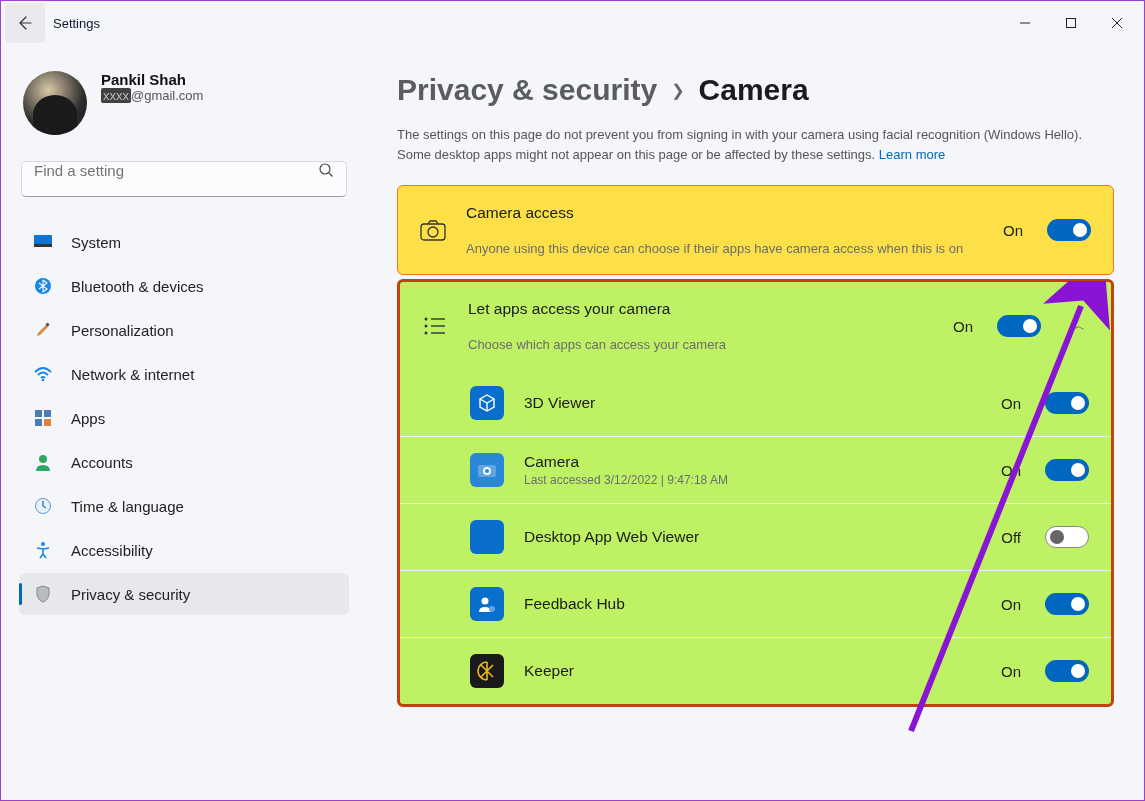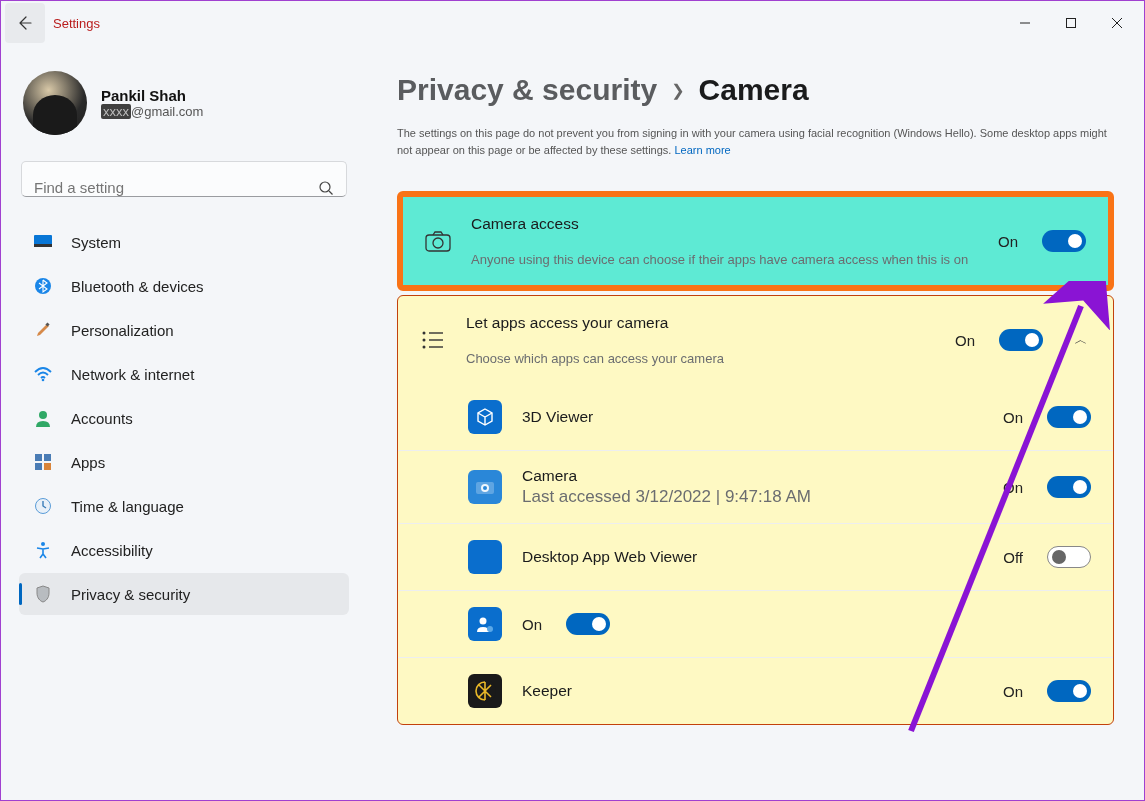--- a/index.html
+++ b/index.html
@@ -1,76 +1,76 @@
 <!DOCTYPE html>
 <html><head>
 <meta charset="utf-8">
 <style>
 * { box-sizing: border-box; margin: 0; padding: 0; font-family: "Segoe UI", "Segoe UI Variable", sans-serif; }
 body { background: #f4f6f9; width: 1145px; height: 801px; overflow: hidden; border: 1px solid #a040d0; position: relative; }
 
 
 .titlebar { display: flex; align-items: center; height: 44px; padding: 0 4px; }
 .back-btn { width: 40px; height: 40px; display:flex; align-items:center; justify-content:center; background:#e8eaed; border-radius:4px; margin-right:8px; }
-.app-title { font-size: 13px; color:#b91c1c; }
+.app-title { font-size: 13px; color:#0f172a; }
 .window-controls { margin-left:auto; display:flex; }
 .window-controls > div { width: 46px; height: 32px; display:flex; align-items:center; justify-content:center; font-size:14px; }
 
 .main-area { display:flex; height: calc(801px - 44px); }
 
 
 .sidebar { width: 360px; padding: 20px 12px 0 18px; }
-.profile { display:flex; align-items:center; gap:14px; padding: 6px 0 22px 4px; }
+.profile { display:flex; align-items:flex-start; gap:14px; padding: 6px 0 22px 4px; }
 .avatar { width: 64px; height: 64px; border-radius:50%; background: radial-gradient(circle at 40% 30%, #d9c9a8, #2b2b2b 60%, #1a1a1a); position:relative; overflow:hidden; }
 .avatar::after { content:""; position:absolute; bottom:0; left:10px; width:44px; height:40px; background:#1a1a1a; border-radius:50% 50% 0 0; }
 .profile-name { font-size: 15px; font-weight:600; color:#111; }
 .profile-email { font-size: 13px; color:#555; }
 .profile-email .blur { background:#404040; color:#bbb; padding:0 2px; border-radius:2px; }
 
-.search-box { display:flex; align-items:flex-end; background:#fbfcfd; border:1px solid #d7d9dc; border-bottom:1.5px solid #9a9ca0; border-radius:5px; height:36px; padding:0 12px; margin: 4px 2px 24px 2px; }
+.search-box { display:flex; align-items:flex-start; background:#fbfcfd; border:1px solid #d7d9dc; border-bottom:1.5px solid #9a9ca0; border-radius:5px; height:36px; padding:0 12px; margin: 4px 2px 24px 2px; }
 .search-box input { flex:1; border:none; background:transparent; outline:none; font-size:15px; color:#555; }
 .search-icn { width:16px; height:16px; }
 
 .nav { display:flex; flex-direction:column; gap: 2px; }
 .nav-item { display:flex; align-items:center; gap:18px; height:42px; padding:0 14px; border-radius:6px; font-size:15px; color:#222; cursor:pointer; position:relative;text-align:center; }
 .nav-item.selected { background:#e6e8eb; }
 .nav-item.selected::before { content:""; position:absolute; left:0; top:10px; bottom:10px; width:3px; background:#0067c0; border-radius:2px; }
 .nav-icn { width:20px; height:20px; display:flex; align-items:center; justify-content:center; font-size:16px; }
 
 
 .content { flex:1; padding: 28px 30px 0 36px; overflow-y:auto; }
 .breadcrumb { display:flex; align-items:center; gap:14px; margin-bottom:18px; }
 .breadcrumb .bc1 { font-size:30px; font-weight:600; color:#5a5c5f; }
 .breadcrumb .chev { font-size:16px; color:#666; }
 .breadcrumb .bc2 { font-size:30px; font-weight:600; color:#1a1b1c; }
-.desc { font-size:11px; color:#555; line-height:1.55; max-width:720px; margin-bottom:32px; }
+.desc { font-size:13px; color:#555; line-height:1.55; max-width:720px; margin-bottom:20px; }
 .desc a { color:#0067c0; text-decoration:none; font-weight:500; }
 
-.card { background:#5eead4; border:6px solid #f97316; border-radius:6px; margin-bottom:4px; }
+.card { background:#fde047; border:1px solid #f97316; border-radius:6px; margin-bottom:4px; }
 .card-row { display:flex; align-items:center; padding:18px 22px; gap:20px; }
 .setting-icn { width:26px; height:26px; color:#333; flex-shrink:0; display:flex; align-items:center; justify-content:center; }
 .setting-txt { flex:1; }
 .setting-title { font-size:15.5px; color:#1a1b1c; font-weight:400; }
 .setting-sub { font-size:13px; color:#6b6d70; margin-top:19px; }
 .toggle-lbl { font-size:15px; color:#222; margin-right:4px; }
 .toggle { width:44px; height:22px; border-radius:11px; position:relative; cursor:pointer; }
 .toggle.on { background:#0067c0; }
 .toggle.off { background:#fff; border:1px solid #888; }
 .toggle .knob { position:absolute; width:14px; height:14px; border-radius:50%; top:4px; }
 .toggle.on .knob { background:#fff; right:4px; }
 .toggle.off .knob { background:#666; left:4px; top:3px; }
 .expand-chev { width:20px; text-align:center; color:#444; font-size:13px; margin-left:8px; }
 
-.apps-card { background:#fef9c3; border:1px solid #c2410c; border-radius:6px; }
+.apps-card { background:#bef264; border:3px solid #c2410c; border-radius:6px; }
 .app-row { display:flex; align-items:center; padding:16px 22px 16px 70px; gap:20px; border-top:1px solid #edeef0; }
 .app-row:first-child { border-top:none; }
 .app-icn { width:34px; height:34px; border-radius:6px; flex-shrink:0; display:flex; align-items:center; justify-content:center; color:#fff; font-size:18px; }
 .app-txt { flex:1; }
 .app-name { font-size:15.5px; color:#1a1b1c; }
-.app-sub { font-size:17px; color:#6b6d70; margin-top:2px; }
+.app-sub { font-size:12px; color:#6b6d70; margin-top:2px; }
 
 
 .arrow-ann { position:absolute; pointer-events:none; }
 </style>
 </head>
 <body>
 
 <div class="titlebar">
   <div class="back-btn">
     <svg width="16" height="16" viewBox="0 0 16 16">
@@ -149,36 +149,36 @@
             <svg width="20" height="16">
               <path d="M2 6q8-8 16 0M5 9q5-5 10 0M8 12q2-2 4 0" stroke="#1a86e8" stroke-width="1.8" fill="none"></path>
               <circle cx="10" cy="14" r="1.3" fill="#1a86e8"></circle>
             </svg>
           </span>
         <span>Network &amp; internet</span>
       </div>
       <div class="nav-item">
         <span class="nav-icn">
             <svg width="18" height="18">
-              <circle cx="9" cy="6" r="4" fill="#2fa866"></circle>
-              <path d="M2 18q0-6 7-6t7 6z" fill="#2fa866"></path>
-            </svg>
-          </span>
-        <span>Accounts</span>
-      </div>
-      <div class="nav-item">
-        <span class="nav-icn">
-            <svg width="18" height="18">
               <rect x="1" y="1" width="7" height="7" fill="#4a7cb5"></rect>
               <rect x="10" y="1" width="7" height="7" fill="#4a7cb5"></rect>
               <rect x="1" y="10" width="7" height="7" fill="#4a7cb5"></rect>
               <rect x="10" y="10" width="7" height="7" fill="#d9843a"></rect>
             </svg>
           </span>
         <span>Apps</span>
+      </div>
+      <div class="nav-item">
+        <span class="nav-icn">
+            <svg width="18" height="18">
+              <circle cx="9" cy="6" r="4" fill="#2fa866"></circle>
+              <path d="M2 18q0-6 7-6t7 6z" fill="#2fa866"></path>
+            </svg>
+          </span>
+        <span>Accounts</span>
       </div>
       <div class="nav-item">
         <span class="nav-icn">
             <svg width="18" height="18">
               <circle cx="9" cy="9" r="7.5" fill="#e8f0f8" stroke="#5a9cd8"></circle>
               <path d="M9 4v5l3 2" stroke="#3a7cb8" stroke-width="1.4" fill="none"></path>
             </svg>
           </span>
         <span>Time &amp; language</span>
       </div>
@@ -300,20 +300,23 @@
             </div>
           </div>
           <div class="app-row">
             <div class="app-icn" style="background:#0a6ecd">
               <svg width="18" height="18" viewBox="0 0 18 18">
                 <circle cx="7" cy="6" r="3.5" fill="#fff"></circle>
                 <path d="M1 17q0-5 6-5t6 5z" fill="#fff"></path>
                 <circle cx="14" cy="14" r="3" fill="#5aa8e8"></circle>
               </svg>
             </div>
+            <div class="app-txt">
+              <div class="app-name">Feedback Hub</div>
+            </div>
             <span class="toggle-lbl">On</span>
             <div class="toggle on">
               <div class="knob"></div>
             </div>
           </div>
           <div class="app-row">
             <div class="app-icn" style="background:#1a1a1a">
               <svg width="24" height="24" viewBox="0 0 24 24">
                 <circle cx="12" cy="12" r="11" fill="#1a1a1a"></circle>
                 <path d="M12 3a9 9 0 1 0 0 18M12 3v18M6 6l12 12M6 18L18 6" stroke="#e8b828" stroke-width="1.6" fill="none"></path>

